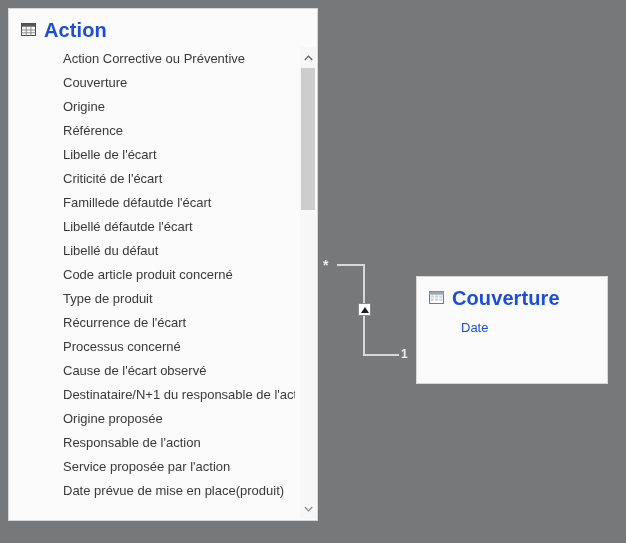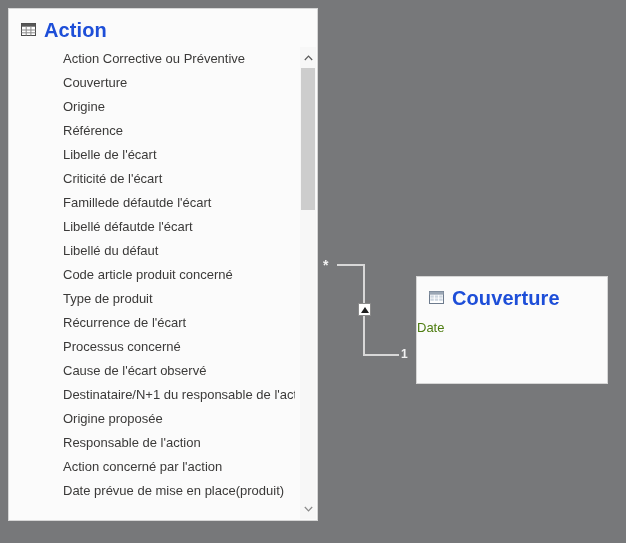--- a/index.html
+++ b/index.html
@@ -94,22 +94,23 @@
     line-height: 24px;
     padding-left: 54px;
     font-size: 13px;
     color: #3b3a39;
     white-space: nowrap;
     overflow: hidden;
   }
   .field-item-single {
     height: 24px;
     line-height: 24px;
+    padding-left: 44px;
     font-size: 13px;
-    color: #4d7c0f;
+    color: #1d4ed8;
     white-space: nowrap;
   }
 
   
   .scrollbar {
     position: absolute;
     right: 1px;
     top: 38px;
     bottom: 1px;
     width: 16px;
@@ -224,21 +225,21 @@
           <li class="field-item">Libellé défautde l'écart</li>
           <li class="field-item">Libellé du défaut</li>
           <li class="field-item">Code article produit concerné</li>
           <li class="field-item">Type de produit</li>
           <li class="field-item">Récurrence de l'écart</li>
           <li class="field-item">Processus concerné</li>
           <li class="field-item">Cause de l'écart observé</li>
           <li class="field-item">Destinataire/N+1 du responsable de l'act</li>
           <li class="field-item">Origine proposée</li>
           <li class="field-item">Responsable de l'action</li>
-          <li class="field-item">Action concerné par l'action</li>
+          <li class="field-item">Service proposée par l'action</li>
           <li class="field-item">Date prévue de mise en place(produit)</li>
         </ul>
     </div>
 
     <div class="scrollbar">
       <div class="sb-btn sb-up">
         <svg class="sb-chev" width="9" height="6" viewBox="0 0 9 6">
           <polyline points="0.8,5 4.5,1.2 8.2,5" fill="none" stroke="#5a5a5a" stroke-width="1.2"></polyline>
         </svg>
       </div>

